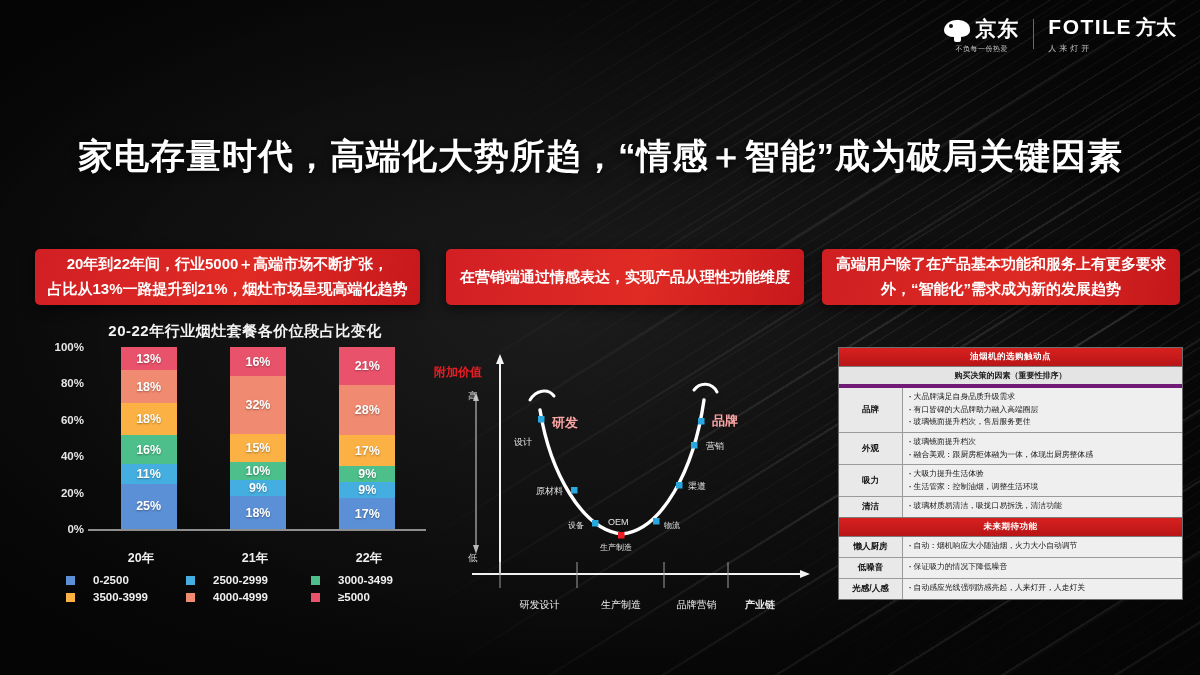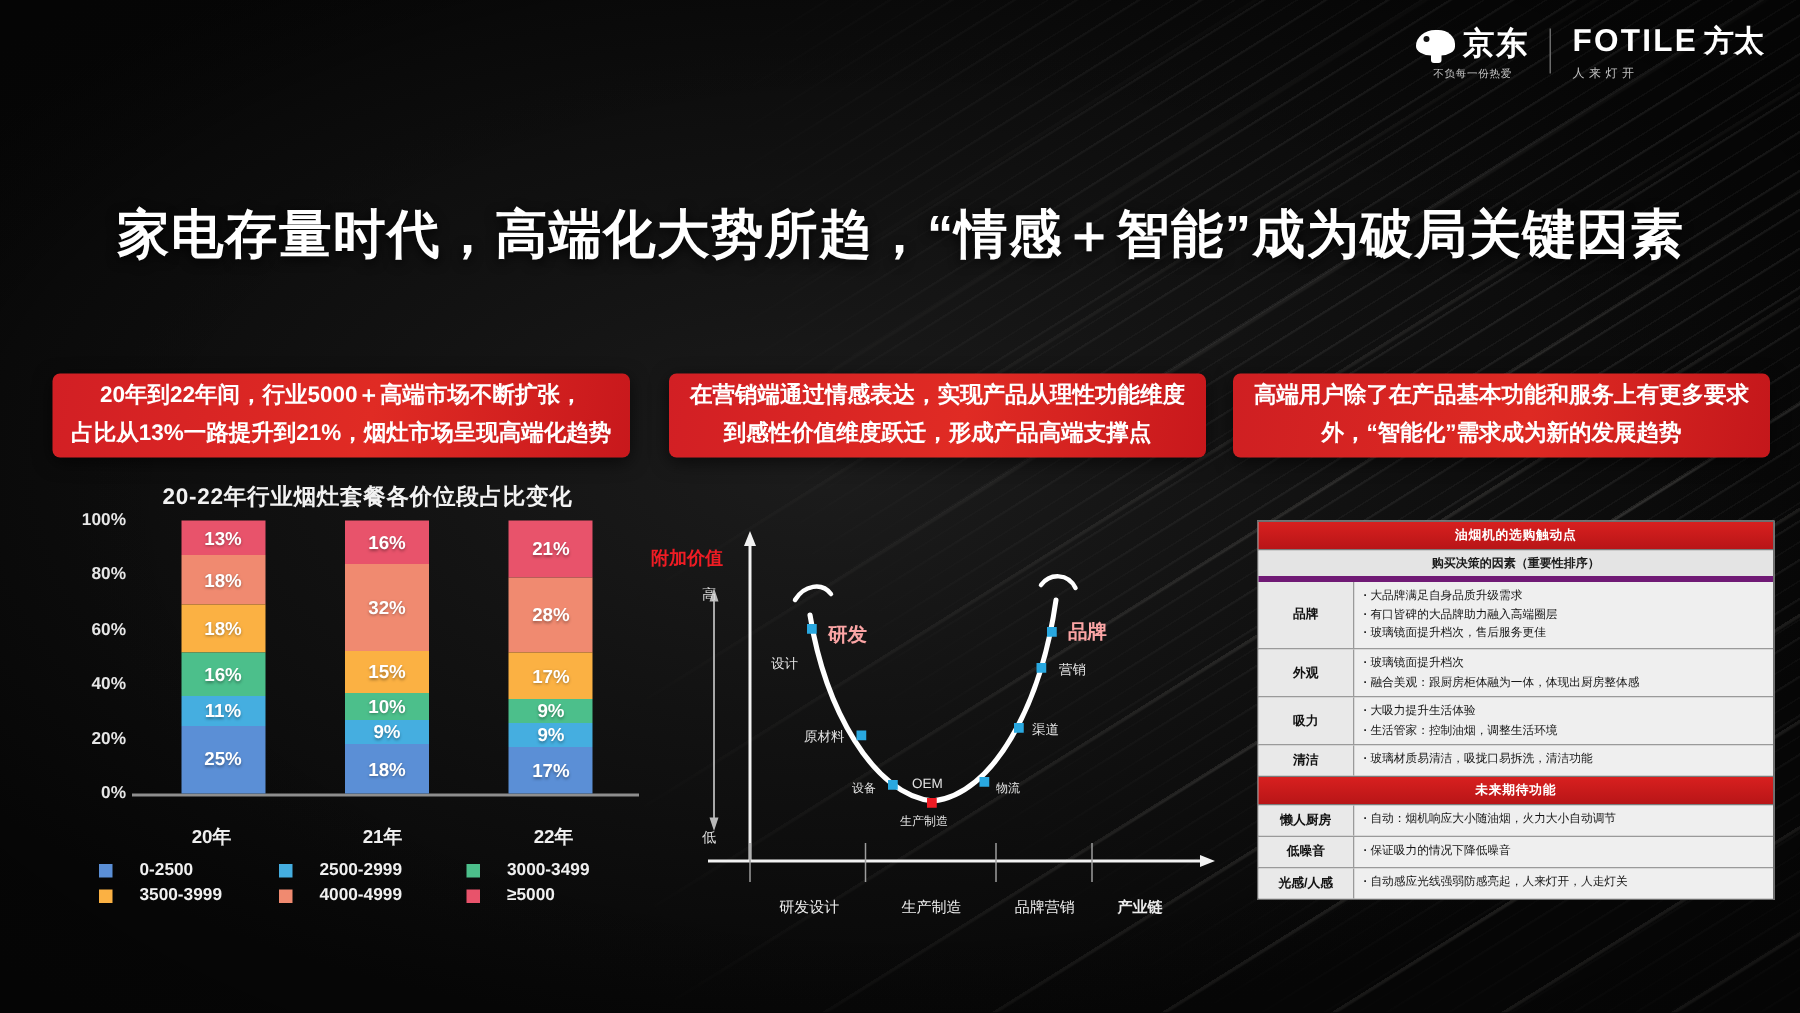--- a/index.html
+++ b/index.html
@@ -164,21 +164,20 @@
   </div>
 
   <div id="page-title">家电存量时代，高端化大势所趋，“情感＋智能”成为破局关键因素</div>
 
   <div class="banner" id="banner-1">
     <div>20年到22年间，行业5000＋高端市场不断扩张，</div>
     <div>占比从13%一路提升到21%，烟灶市场呈现高端化趋势</div>
   </div>
   <div class="banner" id="banner-2">
     <div>在营销端通过情感表达，实现产品从理性功能维度</div>
-    <div>到感性价值维度跃迁，形成产品高端支撑点</div>
   </div>
   <div class="banner" id="banner-3">
     <div>高端用户除了在产品基本功能和服务上有更多要求</div>
     <div>外，“智能化”需求成为新的发展趋势</div>
   </div>
 
   <div id="chart-panel">
     <div id="chart-title">20-22年行业烟灶套餐各价位段占比变化</div>
     <div id="plot-wrap">
       <div class="yaxis" id="yaxis">

